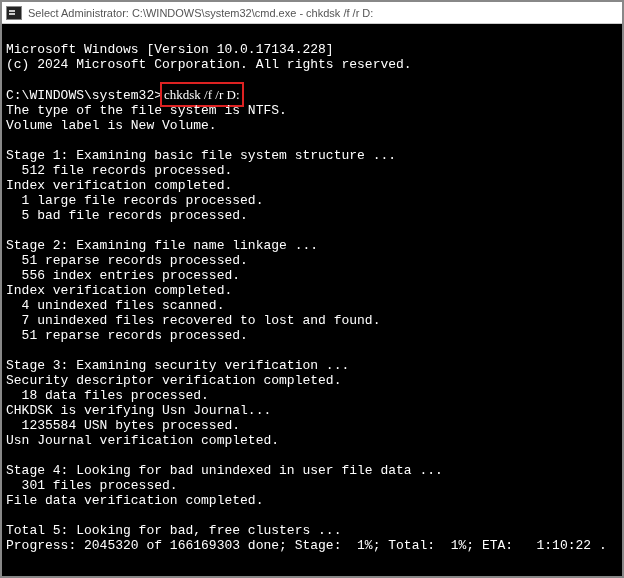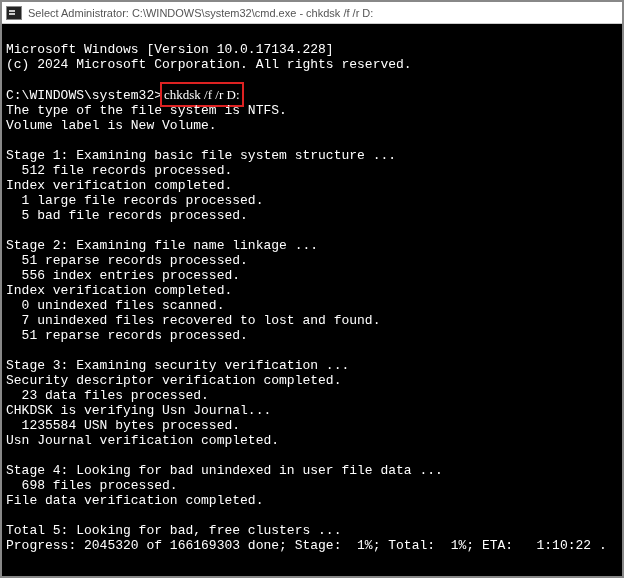--- a/index.html
+++ b/index.html
@@ -83,31 +83,31 @@
 <span>Stage 1: Examining basic file system structure ...</span>
 <span>  512 file records processed.</span>
 <span>Index verification completed.</span>
 <span>  1 large file records processed.</span>
 <span>  5 bad file records processed.</span>
 <span></span>
 <span>Stage 2: Examining file name linkage ...</span>
 <span>  51 reparse records processed.</span>
 <span>  556 index entries processed.</span>
 <span>Index verification completed.</span>
-<span>  0 unindexed files scanned.</span>
+<span>  4 unindexed files scanned.</span>
 <span>  7 unindexed files recovered to lost and found.</span>
 <span>  51 reparse records processed.</span>
 <span></span>
 <span>Stage 3: Examining security verification ...</span>
 <span>Security descriptor verification completed.</span>
-<span>  23 data files processed.</span>
+<span>  18 data files processed.</span>
 <span>CHKDSK is verifying Usn Journal...</span>
 <span>  1235584 USN bytes processed.</span>
 <span>Usn Journal verification completed.</span>
 <span></span>
 <span>Stage 4: Looking for bad unindexed in user file data ...</span>
-<span>  698 files processed.</span>
+<span>  301 files processed.</span>
 <span>File data verification completed.</span>
 <span></span>
 <span>Total 5: Looking for bad, free clusters ...</span>
 <span>Progress: 2045320 of 166169303 done; Stage:  1%; Total:  1%; ETA:   1:10:22 .</span>
 </div>
 </div>
 
 </body></html>

